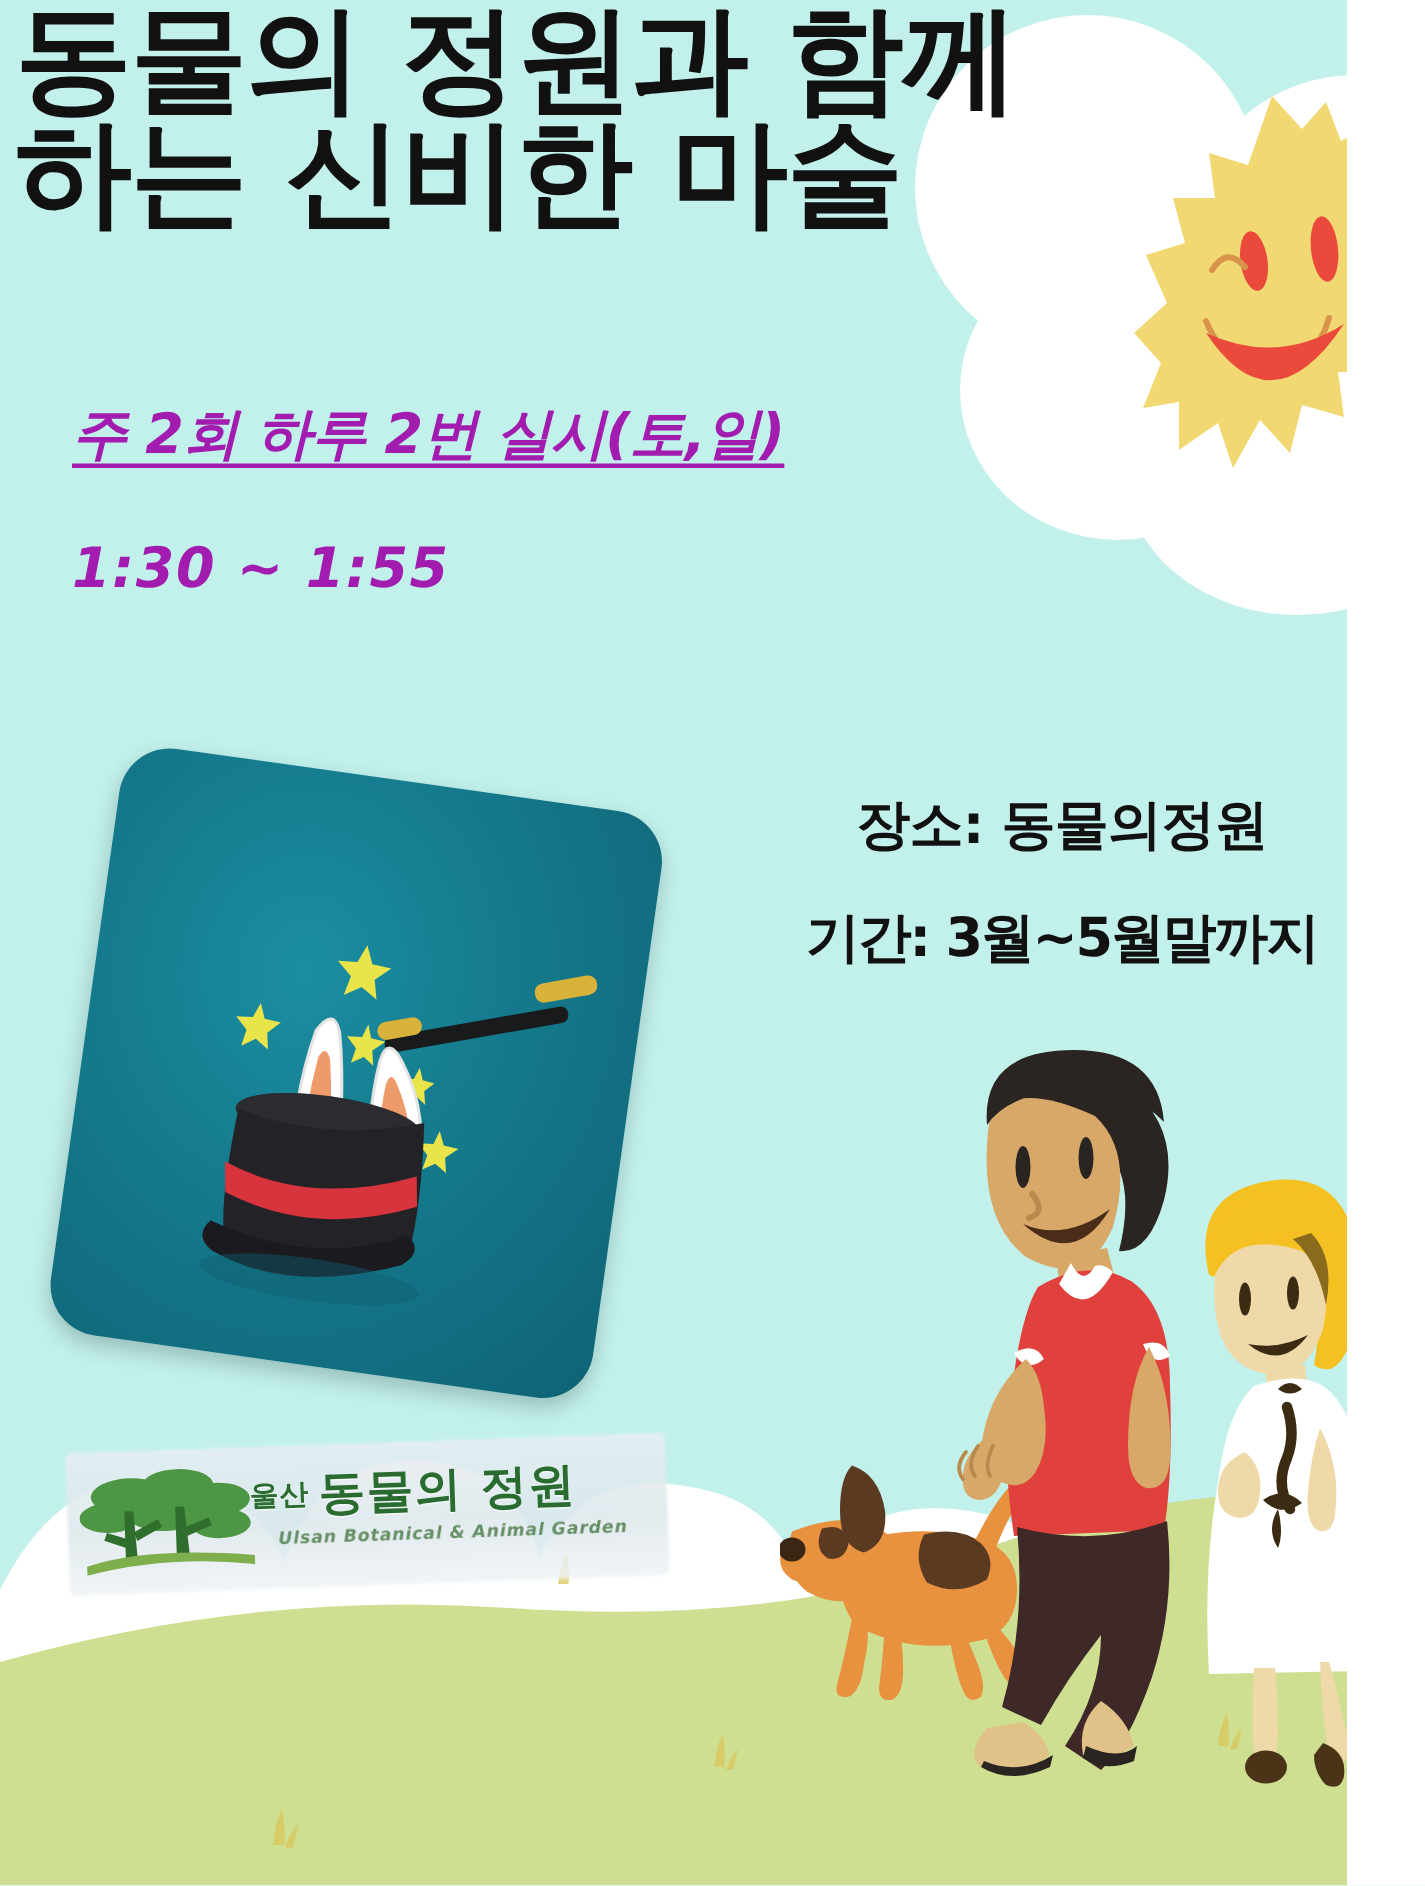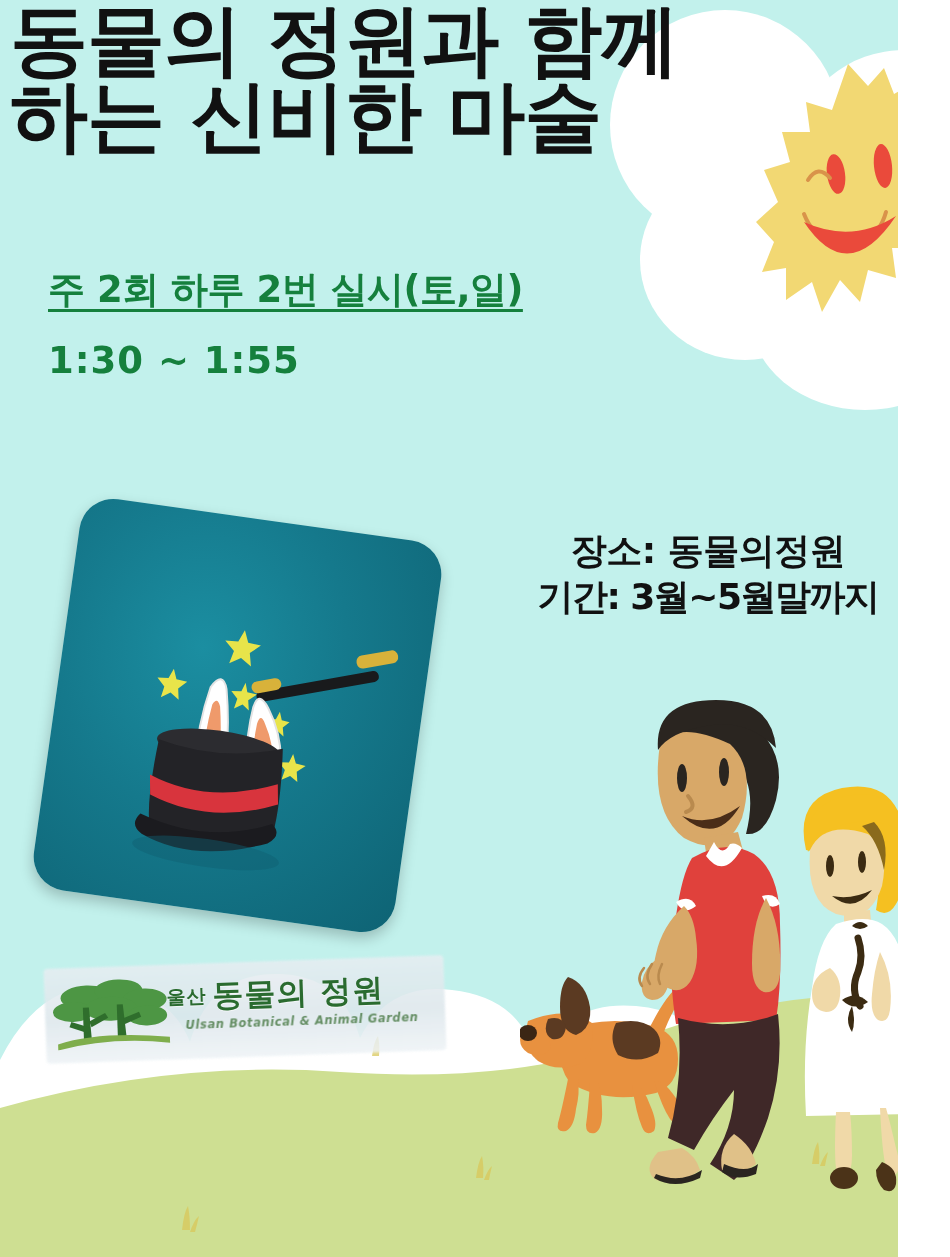--- a/index.html
+++ b/index.html
@@ -32,37 +32,37 @@
     color:#111;
     font-weight:bold;
     font-size:78px;
     line-height:0.98;
     letter-spacing:-1px;
     white-space:pre-line;
     z-index:9;
   }
 
   
-  .sched{position:absolute;left:48px;top:265px;z-index:8;color:#15803d;}
+  .sched{position:absolute;left:48px;top:265px;z-index:8;color:#a21caf;font-style:italic;}
   .sched .head{
     font-size:37px;font-weight:bold;text-decoration:underline;
     text-underline-offset:7px;letter-spacing:-0.5px;
   }
   .sched .time{
-    font-size:37px;font-weight:bold;margin-top:24px;letter-spacing:1px;
+    font-size:37px;font-weight:bold;margin-top:42px;letter-spacing:1px;
   }
 
   
   .info{
     position:absolute;left:470px;top:528px;width:470px;
     text-align:center;color:#111;z-index:8;
   }
   .info .ln{font-size:36px;font-weight:bold;line-height:1.28;letter-spacing:-0.5px;white-space:nowrap;}
   .info .ln.left{text-align:center;padding-left:6px;}
-  .info .ln.wide{letter-spacing:-1.5px;}
+  .info .ln.wide{letter-spacing:-1.5px;margin-top:29px;}
 
   
   .magic-card{
     position:absolute;left:55px;top:518px;width:365px;height:395px;
     transform:rotate(8deg);
     border-radius:34px;
     background:radial-gradient(ellipse at 38% 34%, #1b8ea1 0%, #15798c 45%, #0e6374 100%);
     box-shadow:0 6px 14px rgba(0,0,0,.22);
     overflow:hidden;
   }

